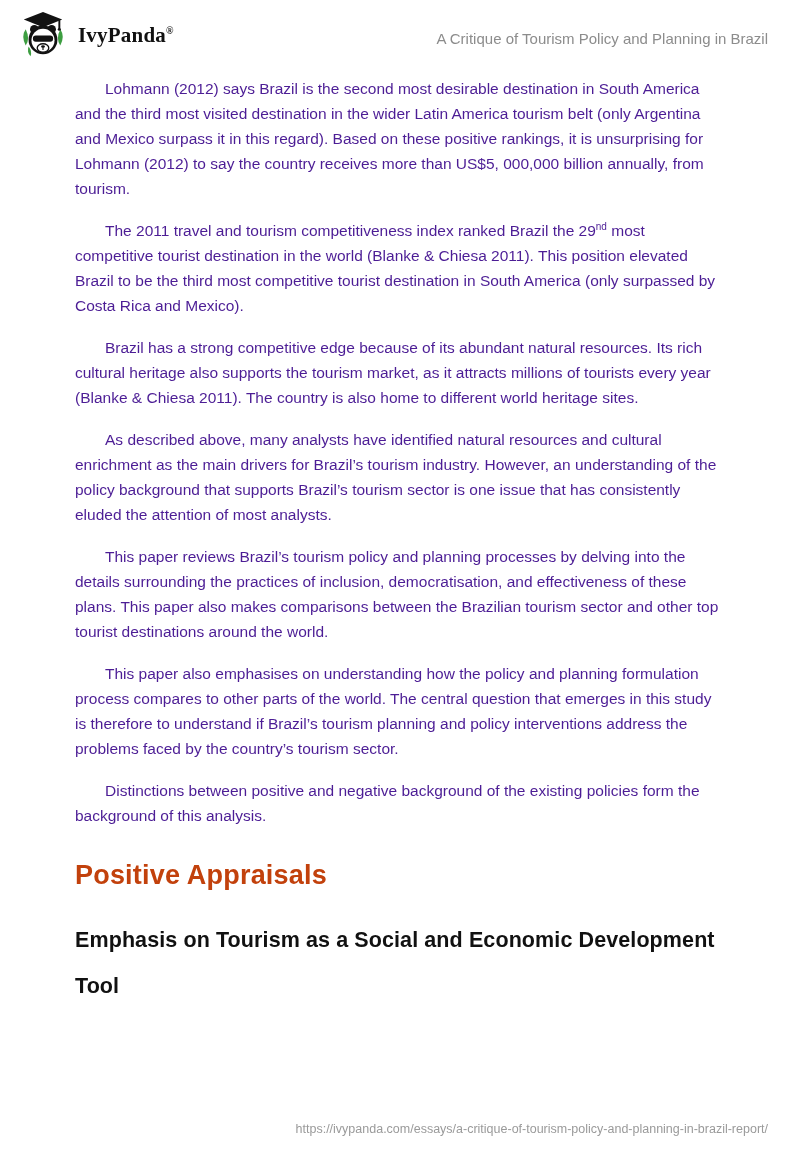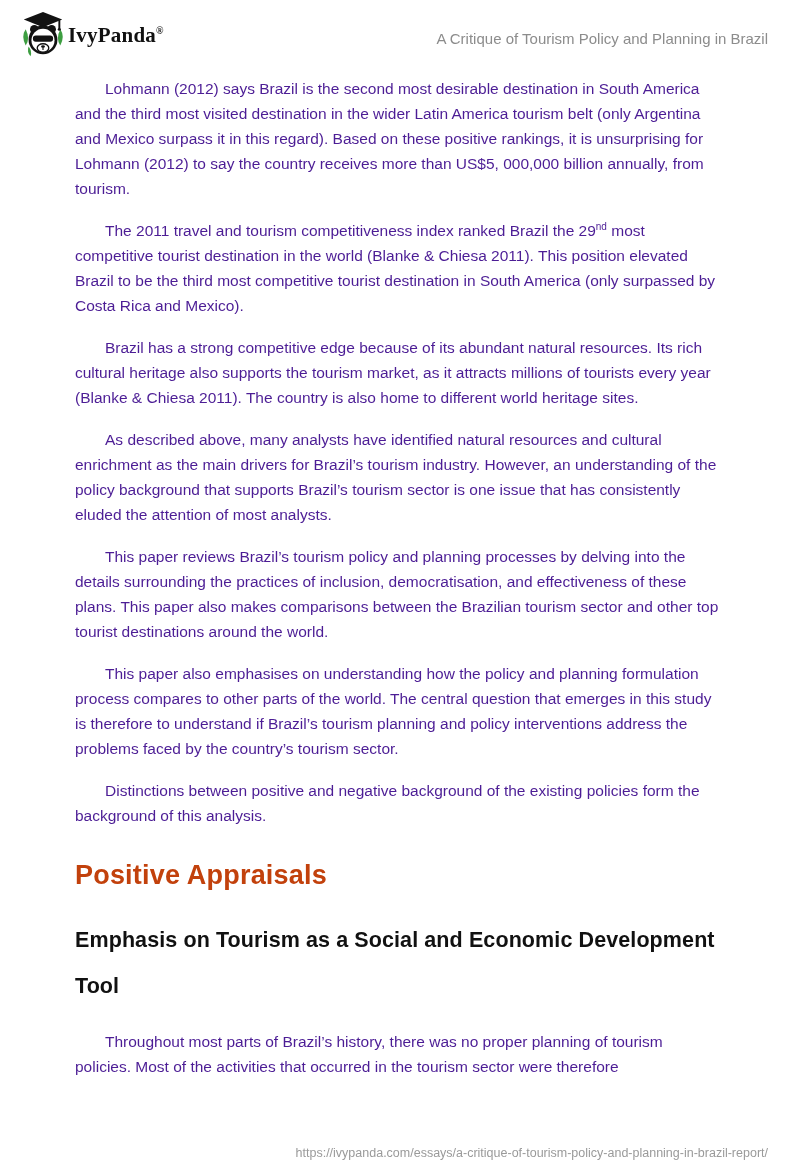--- a/index.html
+++ b/index.html
@@ -22,20 +22,21 @@
   .header {
     display: flex;
     align-items: center;
     justify-content: space-between;
     padding: 8px 32px 0 18px;
     height: 62px;
   }
   .brand {
     display: flex;
     align-items: center;
+    gap: 10px;
     cursor: pointer;
   }
   .logo { display: inline-flex; width: 50px; height: 50px; }
   .brand-name {
     font-family: "Liberation Serif", serif;
     font-weight: bold;
     font-size: 21px;
     color: #111111;
     letter-spacing: 0.2px;
   }
@@ -78,21 +79,21 @@
     font-size: 21.5px;
     font-weight: bold;
     color: #111111;
     line-height: 46px;
     margin-bottom: 20px;
     letter-spacing: 0.1px;
   }
   
   .footer {
     position: absolute;
-    bottom: 0;
+    bottom: 24px;
     right: 32px;
   }
   .source-url {
     font-size: 12.5px;
     color: #9a9a9a;
     cursor: pointer;
   }
 </style>
 </head>
 <body>
@@ -135,20 +136,19 @@
     <p>Brazil has a strong competitive edge because of its abundant natural resources. Its rich cultural heritage also supports the tourism market, as it attracts millions of tourists every year (Blanke &amp; Chiesa 2011). The country is also home to different world heritage sites.</p>
     <p>As described above, many analysts have identified natural resources and cultural enrichment as the main drivers for Brazil’s tourism industry. However, an understanding of the policy background that supports Brazil’s tourism sector is one issue that has consistently eluded the attention of most analysts.</p>
     <p>This paper reviews Brazil’s tourism policy and planning processes by delving into the details surrounding the practices of inclusion, democratisation, and effectiveness of these plans. This paper also makes comparisons between the Brazilian tourism sector and other top tourist destinations around the world.</p>
     <p>This paper also emphasises on understanding how the policy and planning formulation process compares to other parts of the world. The central question that emerges in this study is therefore to understand if Brazil’s tourism planning and policy interventions address the problems faced by the country’s tourism sector.</p>
     <p>Distinctions between positive and negative background of the existing policies form the background of this analysis.</p>
 
     <h1 class="section-heading">Positive Appraisals</h1>
 
     <h2 class="subsection-heading">Emphasis on Tourism as a Social and Economic Development Tool</h2>
 
-    <p>Throughout most parts of Brazil’s history, there was no proper planning of tourism policies. Most of the activities that occurred in the tourism sector were therefore</p>
   </main>
 
   <footer class="footer">
     <div class="source-url">https://ivypanda.com/essays/a-critique-of-tourism-policy-and-planning-in-brazil-report/</div>
   </footer>
 
 </div>
 
 </body></html>

